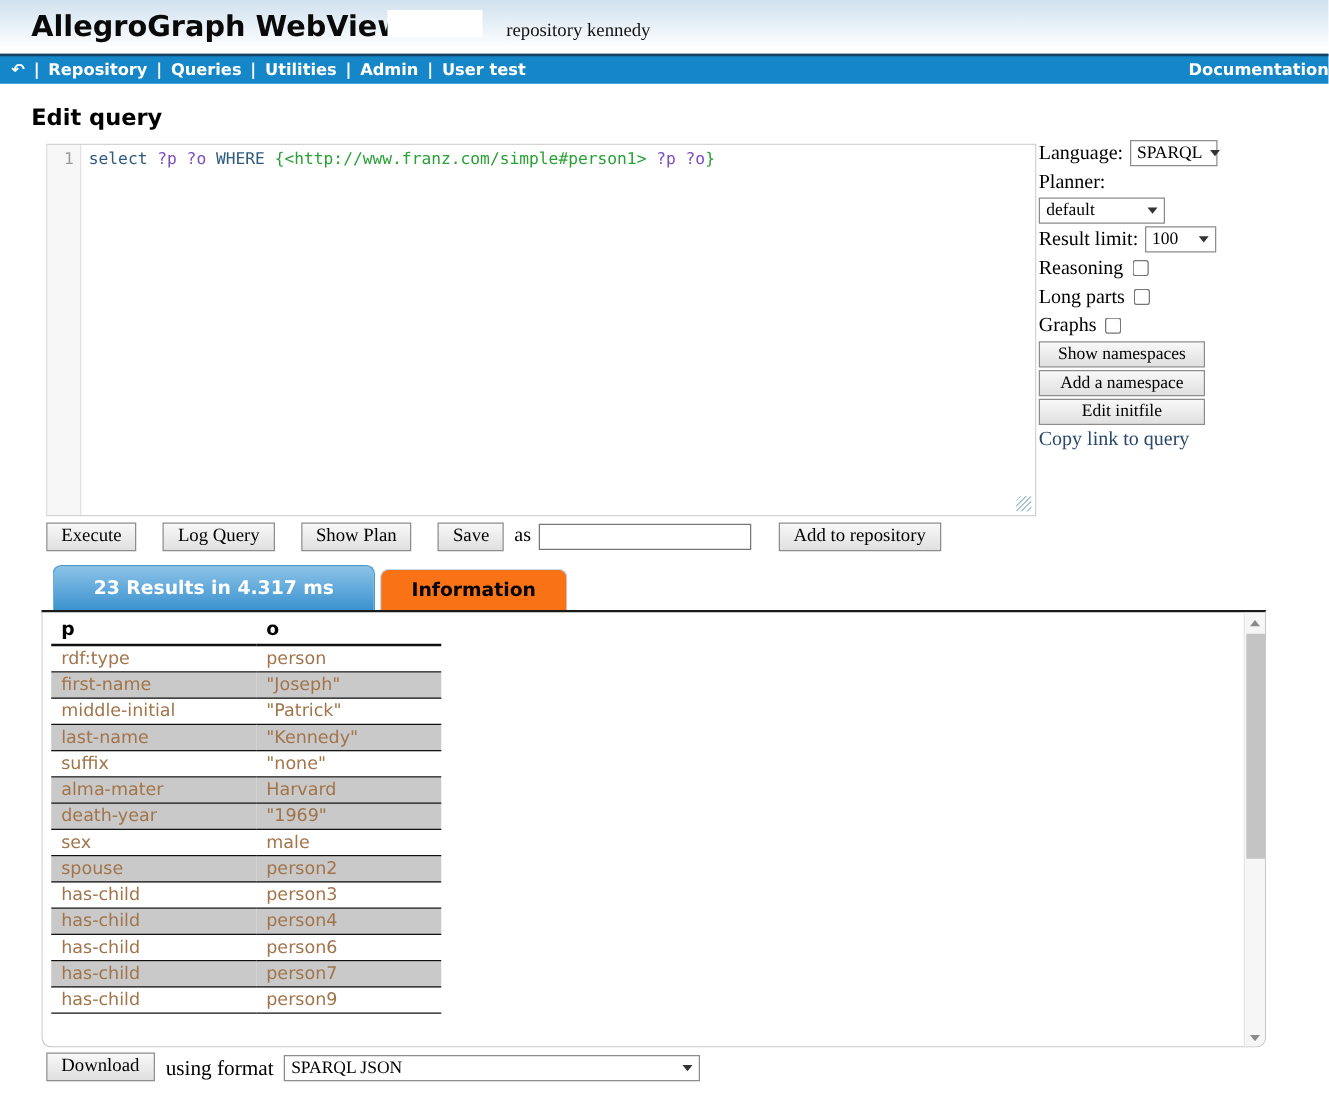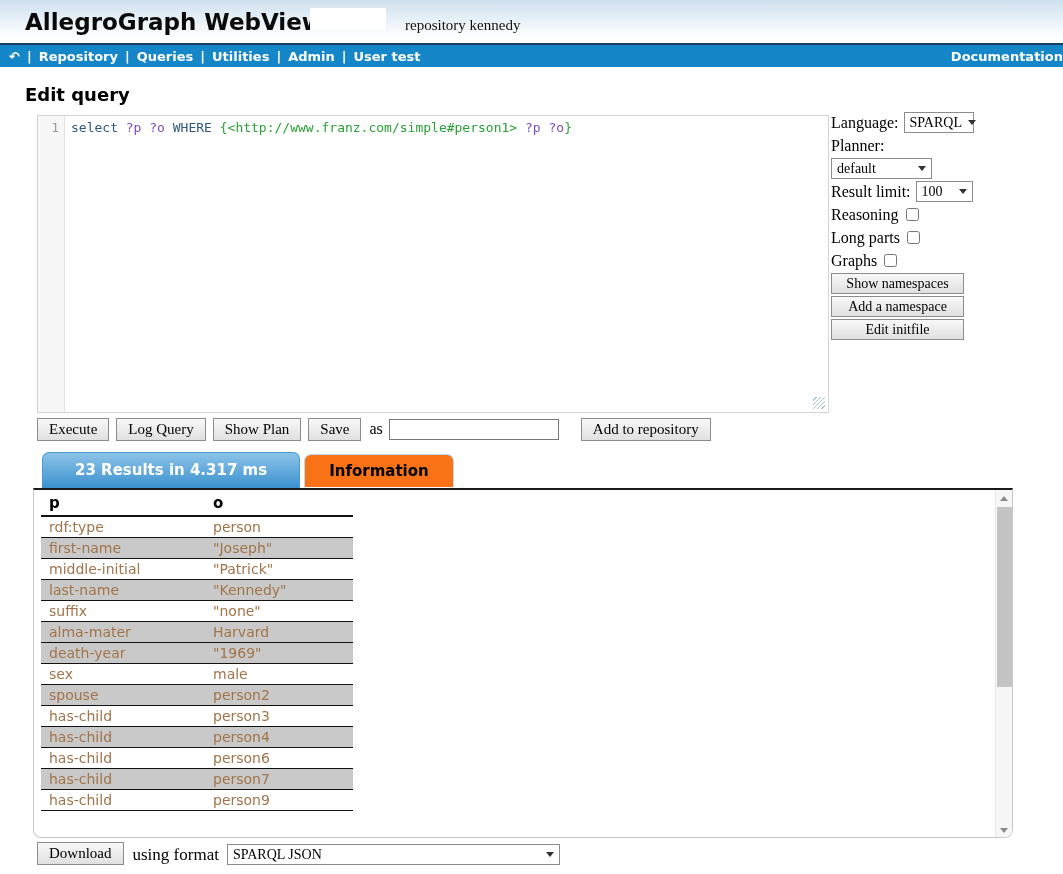--- a/index.html
+++ b/index.html
@@ -58,28 +58,28 @@
   .chk { width:13px; height:13px; margin-left:2px; }
   .opt-btn { display:block; width:133px; height:21px; margin:2px 0;
              background:linear-gradient(#f8f8f8,#e0e0e0); border:1px solid #8c8c8c;
              font:14px "Liberation Serif", serif; cursor:pointer; }
   .copy-link { margin-top:3px; color:#29486b; font:16px "Liberation Serif", serif; cursor:pointer; }
 
   
   .actions { position:absolute; left:37px; top:417px; height:24px; display:flex; align-items:center; }
   .btn { background:linear-gradient(#f8f8f8,#e0e0e0); border:1px solid #8c8c8c; height:23px;
          padding:0 11px; font:15px "Liberation Serif", serif; cursor:pointer; }
-  .btn + .btn { margin-left:7px; }
+  .btn + .btn { margin-left:21px; }
   .btn-save { margin-left:21px; }
   .as-label { margin:0 6px 0 8px; font:16px "Liberation Serif", serif; }
   .save-input { width:170px; height:21px; border:1px solid #777; font:14px "Liberation Serif", serif; padding:0 3px; }
   .btn-addrepo { margin-left:22px; }
 
   
-  .tabs { position:absolute; left:42px; top:452px; display:flex; align-items:center; gap:4px; }
+  .tabs { position:absolute; left:42px; top:452px; display:flex; align-items:flex-end; gap:4px; }
   .tab { font:bold 15px "DejaVu Sans", sans-serif; border-radius:7px 7px 0 0; cursor:pointer; }
   .tab.active { background:linear-gradient(#8cc3e8,#3b92cf); color:#fff;
                 border:1px solid #4a9ad0; border-bottom:none;
                 height:36px; line-height:35px; padding:0 32px; }
   .tab.inactive { background:#f97316; color:#000;
                   border:1px solid #bed9ec; border-bottom:none;
                   height:33px; line-height:32px; padding:0 24px; }
 
   
   .results { position:absolute; left:33px; top:488px; width:980px; height:350px;
@@ -185,20 +185,21 @@
     </div>
     <div class="opt-row">
       <span>Graphs</span>
       <input type="checkbox" class="chk" style="">
     </div>
     <div>
         <button class="opt-btn">Show namespaces</button>
         <button class="opt-btn">Add a namespace</button>
         <button class="opt-btn">Edit initfile</button>
       </div>
+    <div class="copy-link">Copy link to query</div>
   </div>
 
   <div class="actions">
     <button class="btn">Execute</button>
     <button class="btn">Log Query</button>
     <button class="btn">Show Plan</button>
     <button class="btn btn-save">Save</button>
     <span class="as-label">as</span>
     <input class="save-input" type="text" value="" style="">
     <button class="btn btn-addrepo">Add to repository</button>

